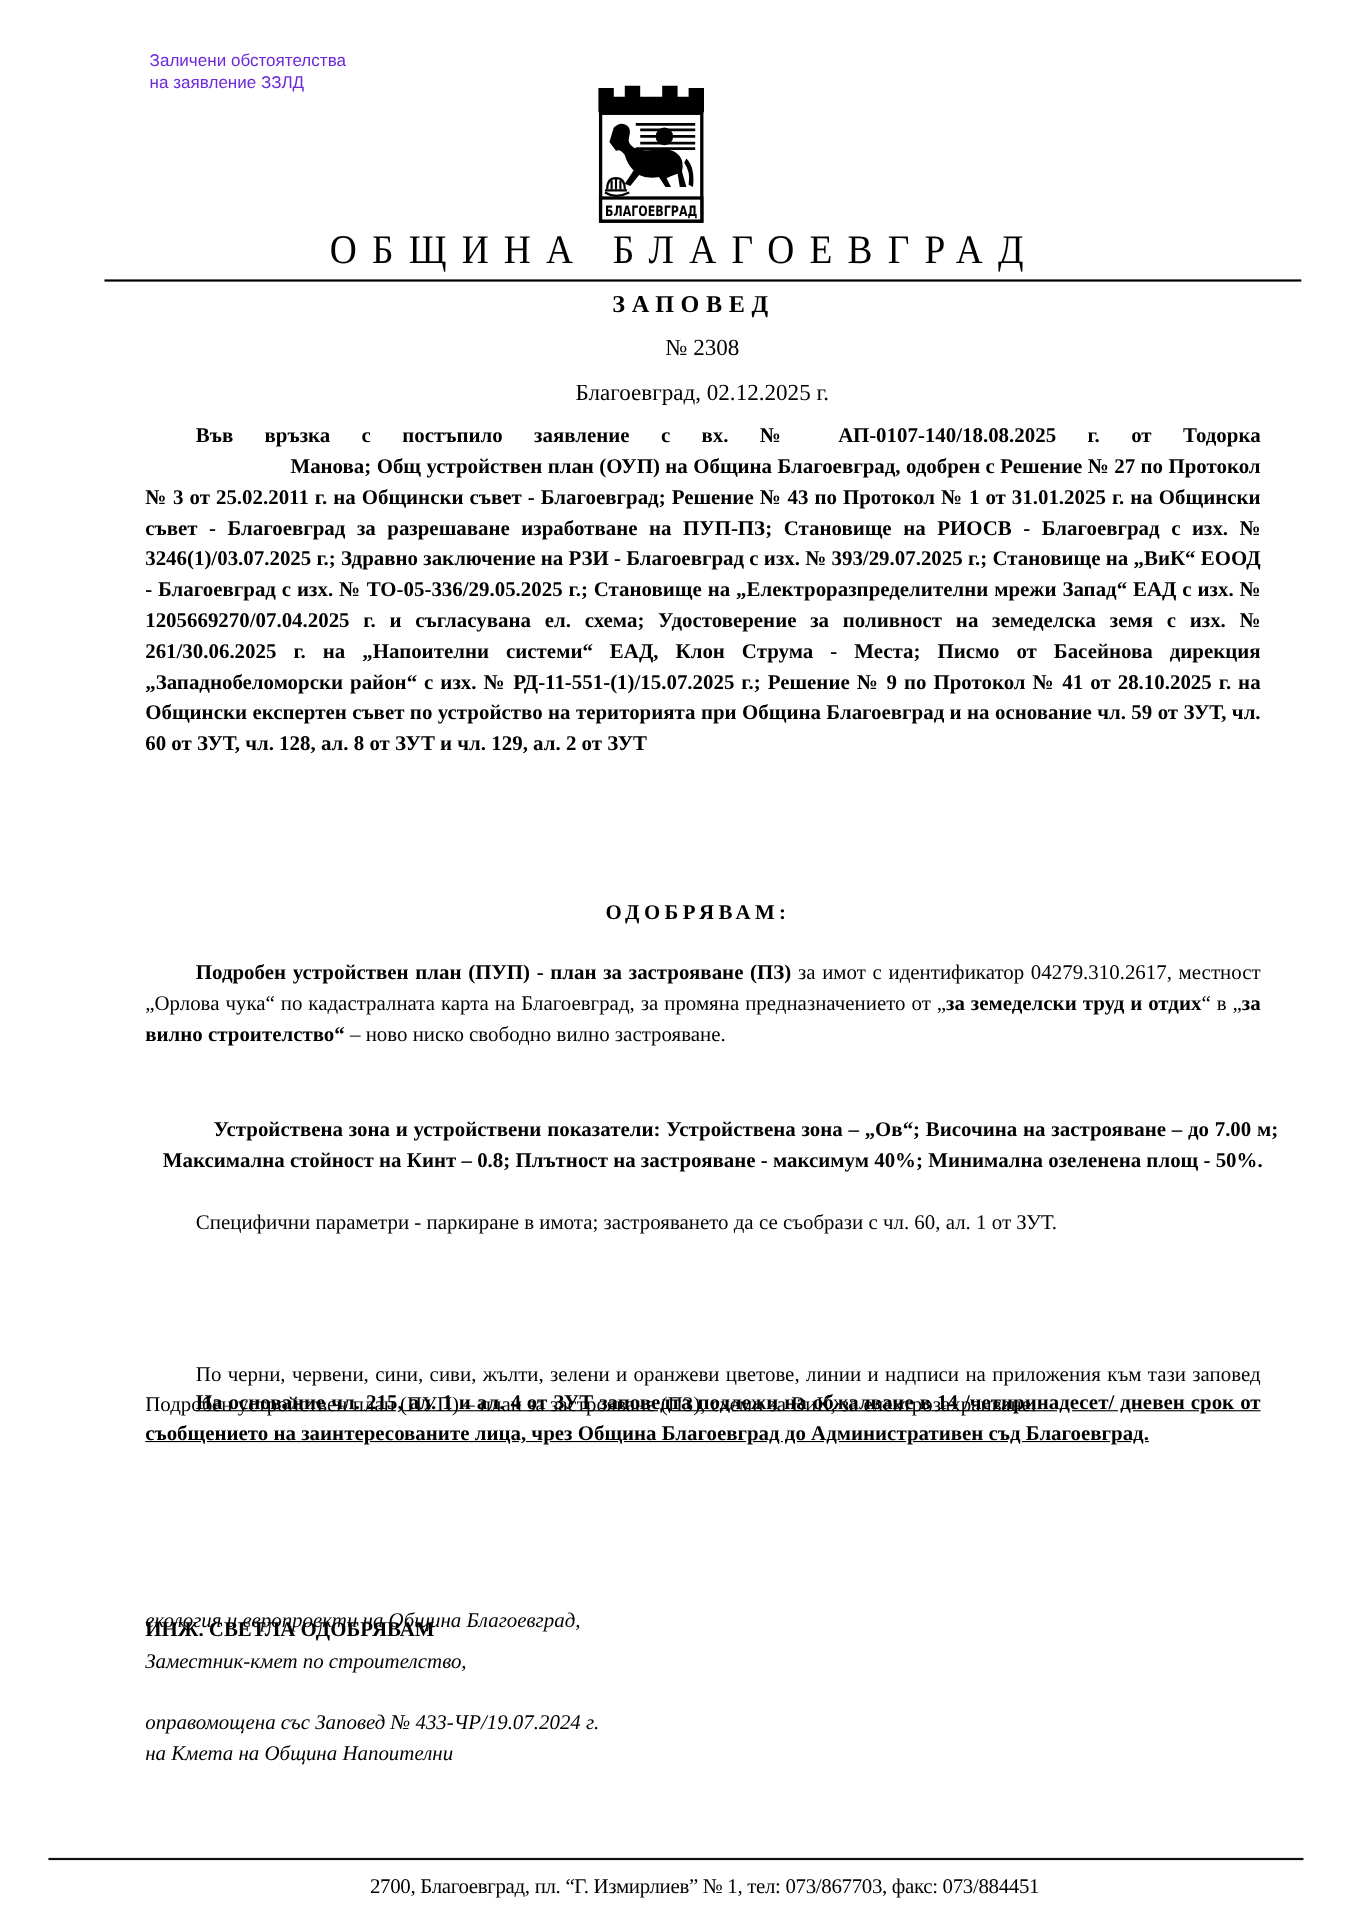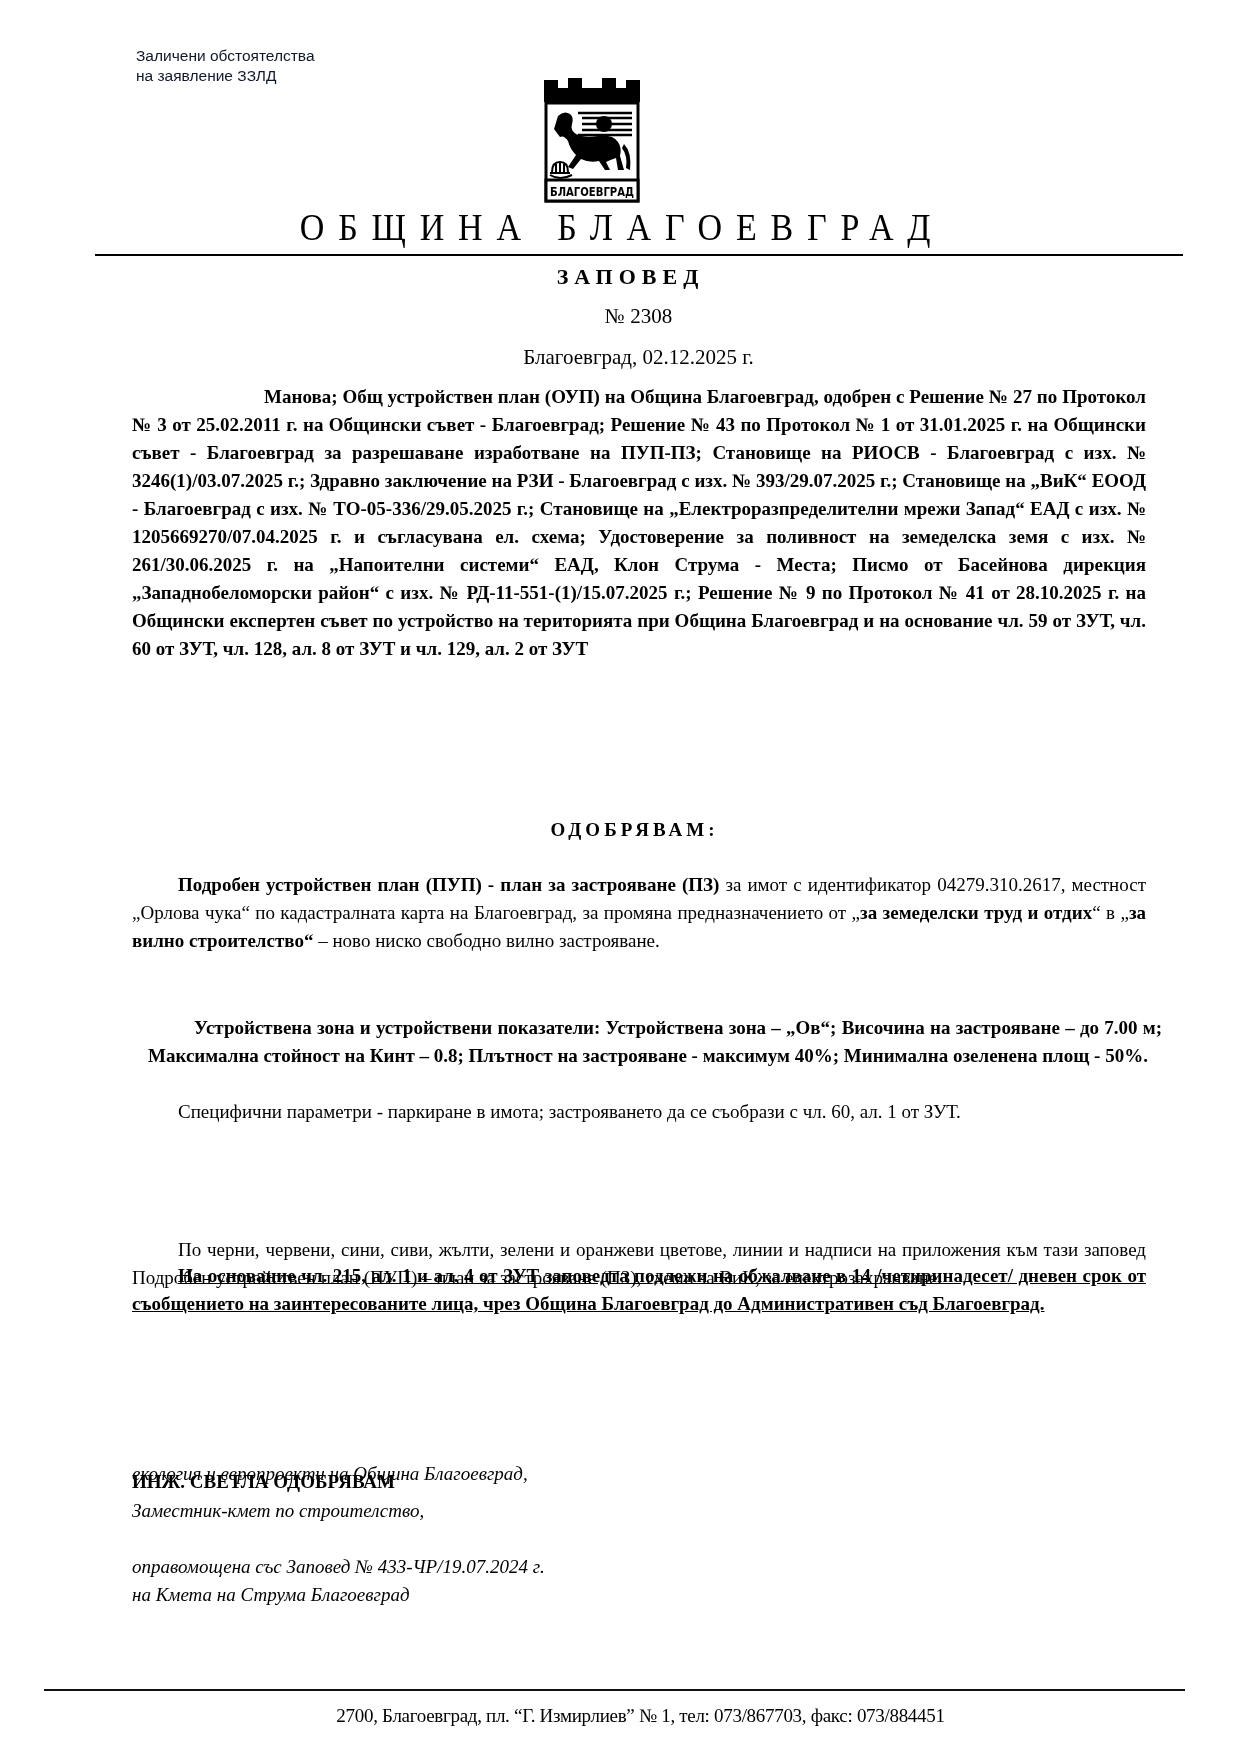--- a/index.html
+++ b/index.html
@@ -4,21 +4,21 @@
   <style>
     html, body { margin: 0; padding: 0; background: #ffffff; }
     body {
       width: 1241px; height: 1754px; position: relative; overflow: hidden;
       font-family: "Liberation Serif", "DejaVu Serif", serif;
       color: #000;
     }
     .abs { position: absolute; }
     .note {
       left: 136px; top: 46px; font-family: "Liberation Sans", "DejaVu Sans", sans-serif;
-      font-size: 15.5px; line-height: 20px; color: #0f172a;
+      font-size: 15.5px; line-height: 20px; color: #6d28d9;
     }
     .logo { left: 538px; top: 72px; width: 108px; height: 132px; }
     .org-title {
       left: 0; width: 1241px; top: 206px; text-align: center;
       font-size: 37px; letter-spacing: 15px; line-height: 44px;
       transform: scaleX(0.92); transform-origin: 640px 0;
     }
     .hline-top { left: 95px; width: 1088px; top: 254px; height: 2px; background: #000; }
     .doc-type {
       left: 0; width: 1241px; top: 263px; text-align: center;
@@ -101,35 +101,36 @@
   </svg>
 </div>
 
 <div class="abs org-title">ОБЩИНА БЛАГОЕВГРАД</div>
 <div class="abs hline-top"></div>
 <div class="abs doc-type">ЗАПОВЕД</div>
 <div class="abs doc-num">№ 2308</div>
 <div class="abs doc-date">Благоевград, 02.12.2025 г.</div>
 
 <div class="abs body-text intro">
+  <div class="first-line" style="text-align:justify; text-align-last:justify;">Във връзка с постъпило заявление с вх. № АП-0107-140/18.08.2025 г. от Тодорка</div>
   <div style="text-indent:132px;"><span>Манова; Общ устройствен план (ОУП) на Община Благоевград, одобрен с Решение № 27 по Протокол № 3 от 25.02.2011 г. на Общински съвет - Благоевград; Решение № 43 по Протокол № 1 от 31.01.2025 г. на Общински съвет - Благоевград за разрешаване изработване на ПУП-ПЗ; Становище на РИОСВ - Благоевград с изх. № 3246(1)/03.07.2025 г.; Здравно заключение на РЗИ - Благоевград с изх. № 393/29.07.2025 г.; Становище на „ВиК“ ЕООД - Благоевград с изх. № ТО-05-336/29.05.2025 г.; Становище на „Електроразпределителни мрежи Запад“ ЕАД с изх. № 1205669270/07.04.2025 г. и съгласувана ел. схема; Удостоверение за поливност на земеделска земя с изх. № 261/30.06.2025 г. на „Напоителни системи“ ЕАД, Клон Струма - Места; Писмо от Басейнова дирекция „Западнобеломорски район“ с изх. № РД-11-551-(1)/15.07.2025 г.; Решение № 9 по Протокол № 41 от 28.10.2025 г. на Общински експертен съвет по устройство на територията при Община Благоевград и на основание чл. 59 от ЗУТ, чл. 60 от ЗУТ, чл. 128, ал. 8 от ЗУТ и чл. 129, ал. 2 от ЗУТ</span></div>
 </div>
 
 <div class="abs approve">ОДОБРЯВАМ:</div>
 
 <div class="abs body-text indent p1"><span class="b">Подробен устройствен план (ПУП) - план за застрояване (ПЗ)</span><span> за имот с идентификатор 04279.310.2617, местност „Орлова чука“ по кадастралната карта на Благоевград, за промяна предназначението от „</span><span class="b">за земеделски труд и отдих</span><span>“ в „</span><span class="b">за вилно строителство“</span><span> – ново ниско свободно вилно застрояване.</span></div>
 
 <div class="abs body-text indent b p2">Устройствена зона и устройствени показатели: Устройствена зона – „Ов“; Височина на застрояване – до 7.00 м; Максимална стойност на Кинт – 0.8; Плътност на застрояване - максимум 40%; Минимална озеленена площ - 50%.</div>
 
 <div class="abs body-text indent p3">Специфични параметри - паркиране в имота; застрояването да се съобрази с чл. 60, ал. 1 от ЗУТ.</div>
 
 <div class="abs body-text indent p4">По черни, червени, сини, сиви, жълти, зелени и оранжеви цветове, линии и надписи на приложения към тази заповед Подробен устройствен план (ПУП) – план за застрояване (ПЗ), схеми за ВиК, за електрозахранване.</div>
 
 <div class="abs body-text indent b p5">На основание чл. 215, ал. 1 и ал. 4 от ЗУТ заповедта подлежи на обжалване в 14 /четиринадесет/ дневен срок от съобщението на заинтересованите лица, чрез Община Благоевград до Административен съд Благоевград.</div>
 
 <div class="abs sig-name">ИНЖ. СВЕТЛА ОДОБРЯВАМ</div>
 <div class="abs sig-line sig-1">Заместник-кмет по строителство,</div>
 <div class="abs sig-line sig-2">екология и европроекти на Община Благоевград,</div>
 <div class="abs sig-line sig-3">оправомощена със Заповед № 433-ЧР/19.07.2024 г.</div>
-<div class="abs sig-line sig-4">на Кмета на Струма Благоевград</div>
+<div class="abs sig-line sig-4">на Кмета на Община Напоителни</div>
 
 <div class="abs hline-bottom"></div>
 <div class="abs footer">2700, Благоевград, пл. “Г. Измирлиев” № 1, тел: 073/867703, факс: 073/884451</div>
 
 </body></html>

